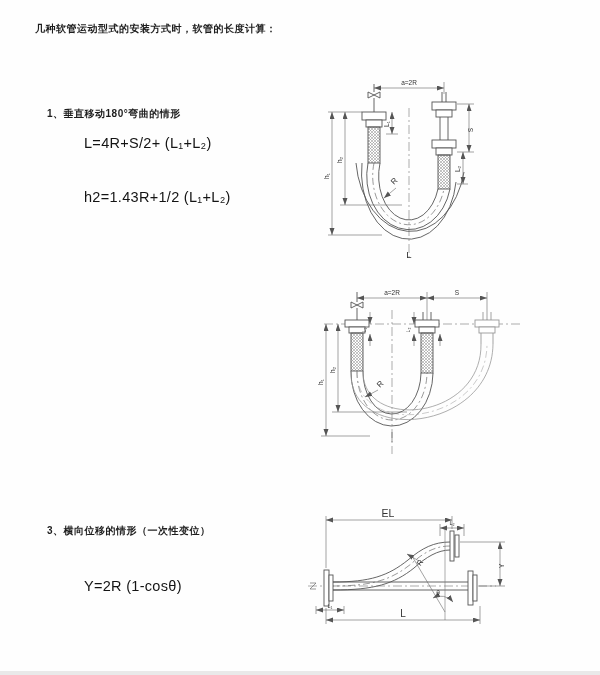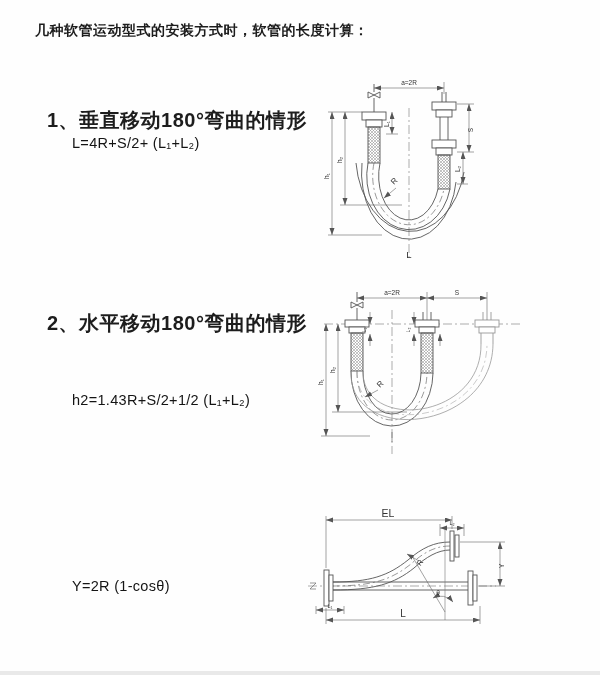--- a/index.html
+++ b/index.html
@@ -1,33 +1,34 @@
 <!DOCTYPE html>
 <html><head>
 <meta charset="utf-8">
 <style>
   html,body{margin:0;padding:0;background:#fff;}
   .page{position:relative;width:600px;height:675px;background:#fefefe;overflow:hidden;
         font-family:"Liberation Sans","DejaVu Sans",sans-serif;color:#1d1d1d;}
-  .title{position:absolute;left:35px;top:22px;font-size:14px;font-weight:bold;letter-spacing:.5px;}
-  .sec-heading{position:absolute;left:47px;font-size:20px;font-weight:bold;letter-spacing:.5px;}
-  .formula{position:absolute;left:72px;font-size:14.5px;letter-spacing:.3px;color:#141414;}
+  .title{position:absolute;left:35px;top:22px;font-size:10px;font-weight:bold;letter-spacing:.5px;}
+  .sec-heading{position:absolute;left:47px;font-size:10px;font-weight:bold;letter-spacing:.5px;}
+  .formula{position:absolute;left:84px;font-size:14.5px;letter-spacing:.3px;color:#141414;}
   .diag{position:absolute;}
   .diag text{font-family:"Liberation Sans","DejaVu Sans",sans-serif;fill:#333;}
   .page-edge{position:absolute;left:0;right:0;bottom:0;height:4px;background:#e9e9e9;}
 </style>
 </head>
 <body>
 
 <div class="page">
 
   <div class="title">几种软管运动型式的安装方式时，软管的长度计算：</div>
 
   <div class="sec-heading" style="top:107px">1、垂直移动180°弯曲的情形</div>
   <div class="formula" style="top:135px">L=4R+S/2+ (L₁+L₂)</div>
+  <div class="formula" style="top:189px">h2=1.43R+1/2 (L₁+L₂)</div>
 
   <svg class="diag" style="left:312px;top:72px" width="220" height="195" viewBox="0 0 220 195">
     <defs>
       <pattern id="b1" patternUnits="userSpaceOnUse" width="3" height="3">
         <path d="M0,3 l3,-3 M0,0 l3,3" stroke="#8a8a8a" stroke-width=".5"></path>
       </pattern>
       <marker id="a1" markerWidth="8" markerHeight="6" refX="7" refY="2.5" orient="auto-start-reverse" markerUnits="userSpaceOnUse">
         <path d="M0,0 L7,2.5 L0,5 Z" fill="#555"></path>
       </marker>
     </defs>
@@ -84,22 +85,20 @@
       <text x="161" y="58" transform="rotate(-90 161 58)">S</text>
       <text x="148" y="97" transform="rotate(-90 148 97)">L₂</text>
       <text x="17" y="104" transform="rotate(-90 17 104)">h₁</text>
       <text x="30" y="88" transform="rotate(-90 30 88)">h₂</text>
       <text x="77" y="52" transform="rotate(-90 77 52)">L₁</text>
       <text x="84" y="111" font-size="8" transform="rotate(-45 84 111)">R</text>
       <text x="97" y="186" font-size="9.5">L</text>
     </g>
   </svg>
 
-  <div class="sec-heading" style="top:310px">2、水平移动180°弯曲的情形</div>
-  <div class="formula" style="top:392px">h2=1.43R+S/2+1/2 (L₁+L₂)</div>
 
   <svg class="diag" style="left:312px;top:284px" width="230" height="185" viewBox="0 0 230 185">
     <defs>
       <pattern id="b2" patternUnits="userSpaceOnUse" width="3" height="3">
         <path d="M0,3 l3,-3 M0,0 l3,3" stroke="#8a8a8a" stroke-width=".5"></path>
       </pattern>
       <marker id="a2" markerWidth="8" markerHeight="6" refX="7" refY="2.5" orient="auto-start-reverse" markerUnits="userSpaceOnUse">
         <path d="M0,0 L7,2.5 L0,5 Z" fill="#555"></path>
       </marker>
     </defs>
@@ -163,20 +162,21 @@
       <text x="80" y="11">a=2R</text>
       <text x="145" y="11">S</text>
       <text x="11" y="98" transform="rotate(-90 11 98)">h₁</text>
       <text x="23" y="86" transform="rotate(-90 23 86)">h₂</text>
       <text x="54" y="46" font-size="5" transform="rotate(-90 54 46)">L₁</text>
       <text x="98" y="46" font-size="5" transform="rotate(-90 98 46)">L₂</text>
       <text x="70" y="102" font-size="8" transform="rotate(-45 70 102)">R</text>
     </g>
   </svg>
 
+  <div class="sec-heading" style="top:524px">3、横向位移的情形（一次性变位）</div>
   <div class="formula" style="top:578px">Y=2R (1-cosθ)</div>
 
   <svg class="diag" style="left:300px;top:498px" width="300" height="165" viewBox="0 0 300 165">
     <defs>
       <marker id="a3" markerWidth="8" markerHeight="6" refX="7" refY="2.5" orient="auto-start-reverse" markerUnits="userSpaceOnUse">
         <path d="M0,0 L7,2.5 L0,5 Z" fill="#555"></path>
       </marker>
     </defs>
     <g stroke="#555" fill="none" stroke-width=".9">
       <line x1="8" y1="88" x2="196" y2="88" stroke="#777" stroke-width=".6" stroke-dasharray="9 3 2 3"></line>

